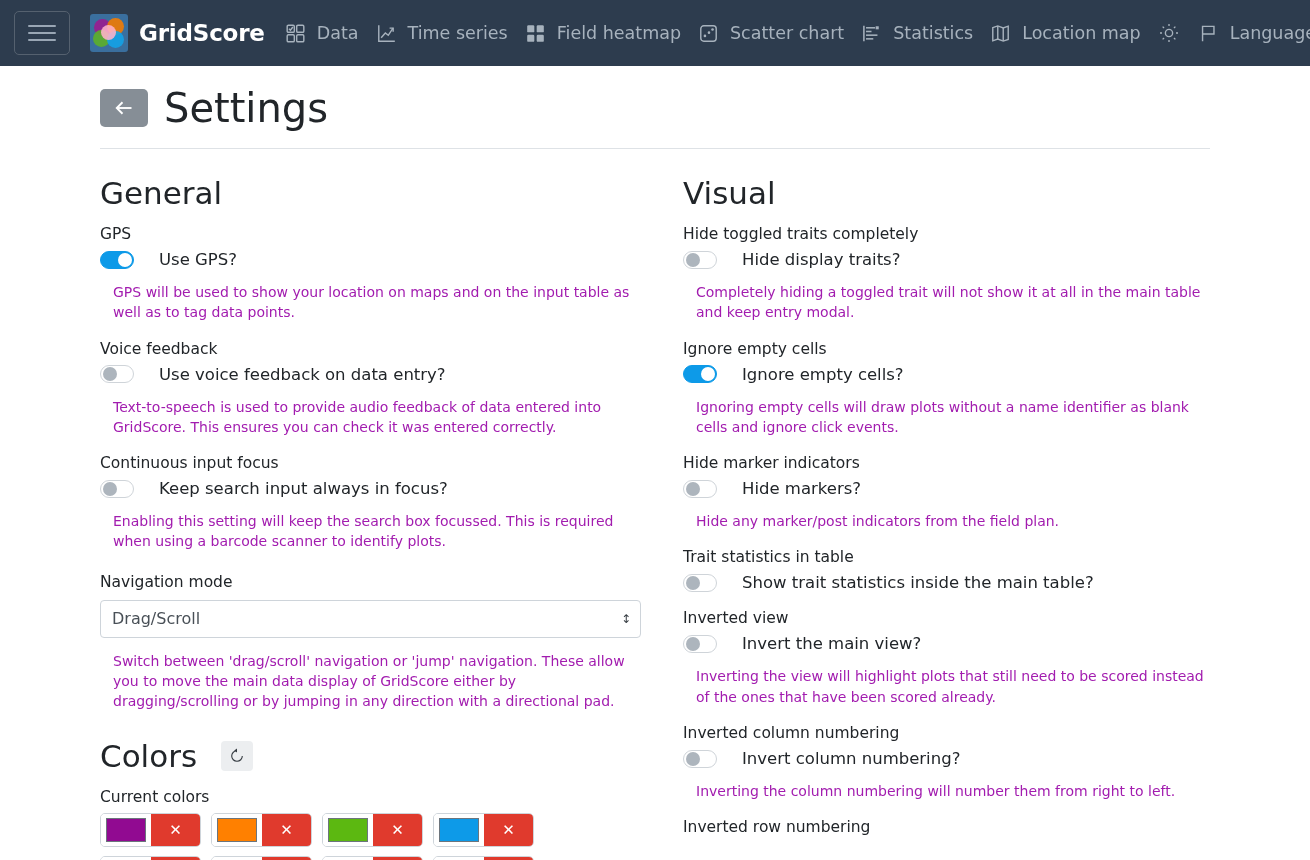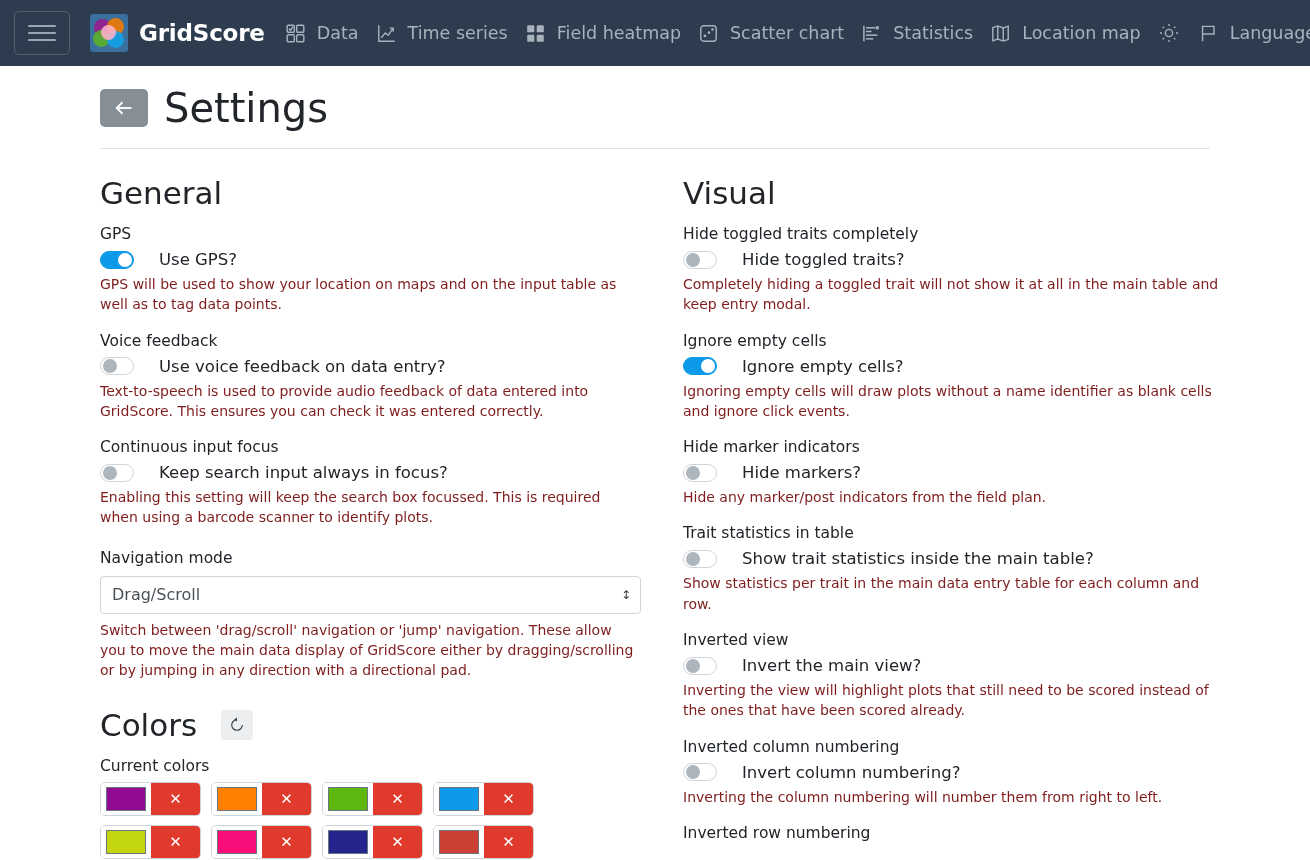--- a/index.html
+++ b/index.html
@@ -195,23 +195,23 @@
   .switch.on .knob {
     background: #ffffff;
     left: 17px;
   }
   .switch-text {
     font-size: 16.5px;
     color: #212529;
   }
   .help {
     font-size: 14px;
-    color: #7f1d1d;
+    color: #a21caf;
     line-height: 1.45;
-    margin: 0;
+    margin: 13px;
     max-width: 540px;
   }
 
   .select-wrap { position: relative; margin-bottom: 6px; }
   select.nav-select {
     width: 541px;
     height: 38px;
     font-size: 16px;
     font-family: "DejaVu Sans", "Liberation Sans", sans-serif;
     color: #495057;
@@ -538,21 +538,21 @@
       <h2 class="section">
         <span>Visual</span>
       </h2>
 
       <div class="setting">
         <div class="setting-label">Hide toggled traits completely</div>
         <div class="switch-row">
           <div class="switch">
               <span class="knob"></span>
             </div>
-          <span class="switch-text">Hide toggled traits?</span>
+          <span class="switch-text">Hide display traits?</span>
         </div>
         <p class="help">Completely hiding a toggled trait will not show it at all in the main table and keep entry modal.</p>
       </div>
 
       <div class="setting">
         <div class="setting-label">Ignore empty cells</div>
         <div class="switch-row">
           <div class="switch on">
               <span class="knob"></span>
             </div>
@@ -573,21 +573,20 @@
       </div>
 
       <div class="setting">
         <div class="setting-label">Trait statistics in table</div>
         <div class="switch-row">
           <div class="switch">
               <span class="knob"></span>
             </div>
           <span class="switch-text">Show trait statistics inside the main table?</span>
         </div>
-        <p class="help">Show statistics per trait in the main data entry table for each column and row.</p>
       </div>
 
       <div class="setting">
         <div class="setting-label">Inverted view</div>
         <div class="switch-row">
           <div class="switch">
               <span class="knob"></span>
             </div>
           <span class="switch-text">Invert the main view?</span>
         </div>

